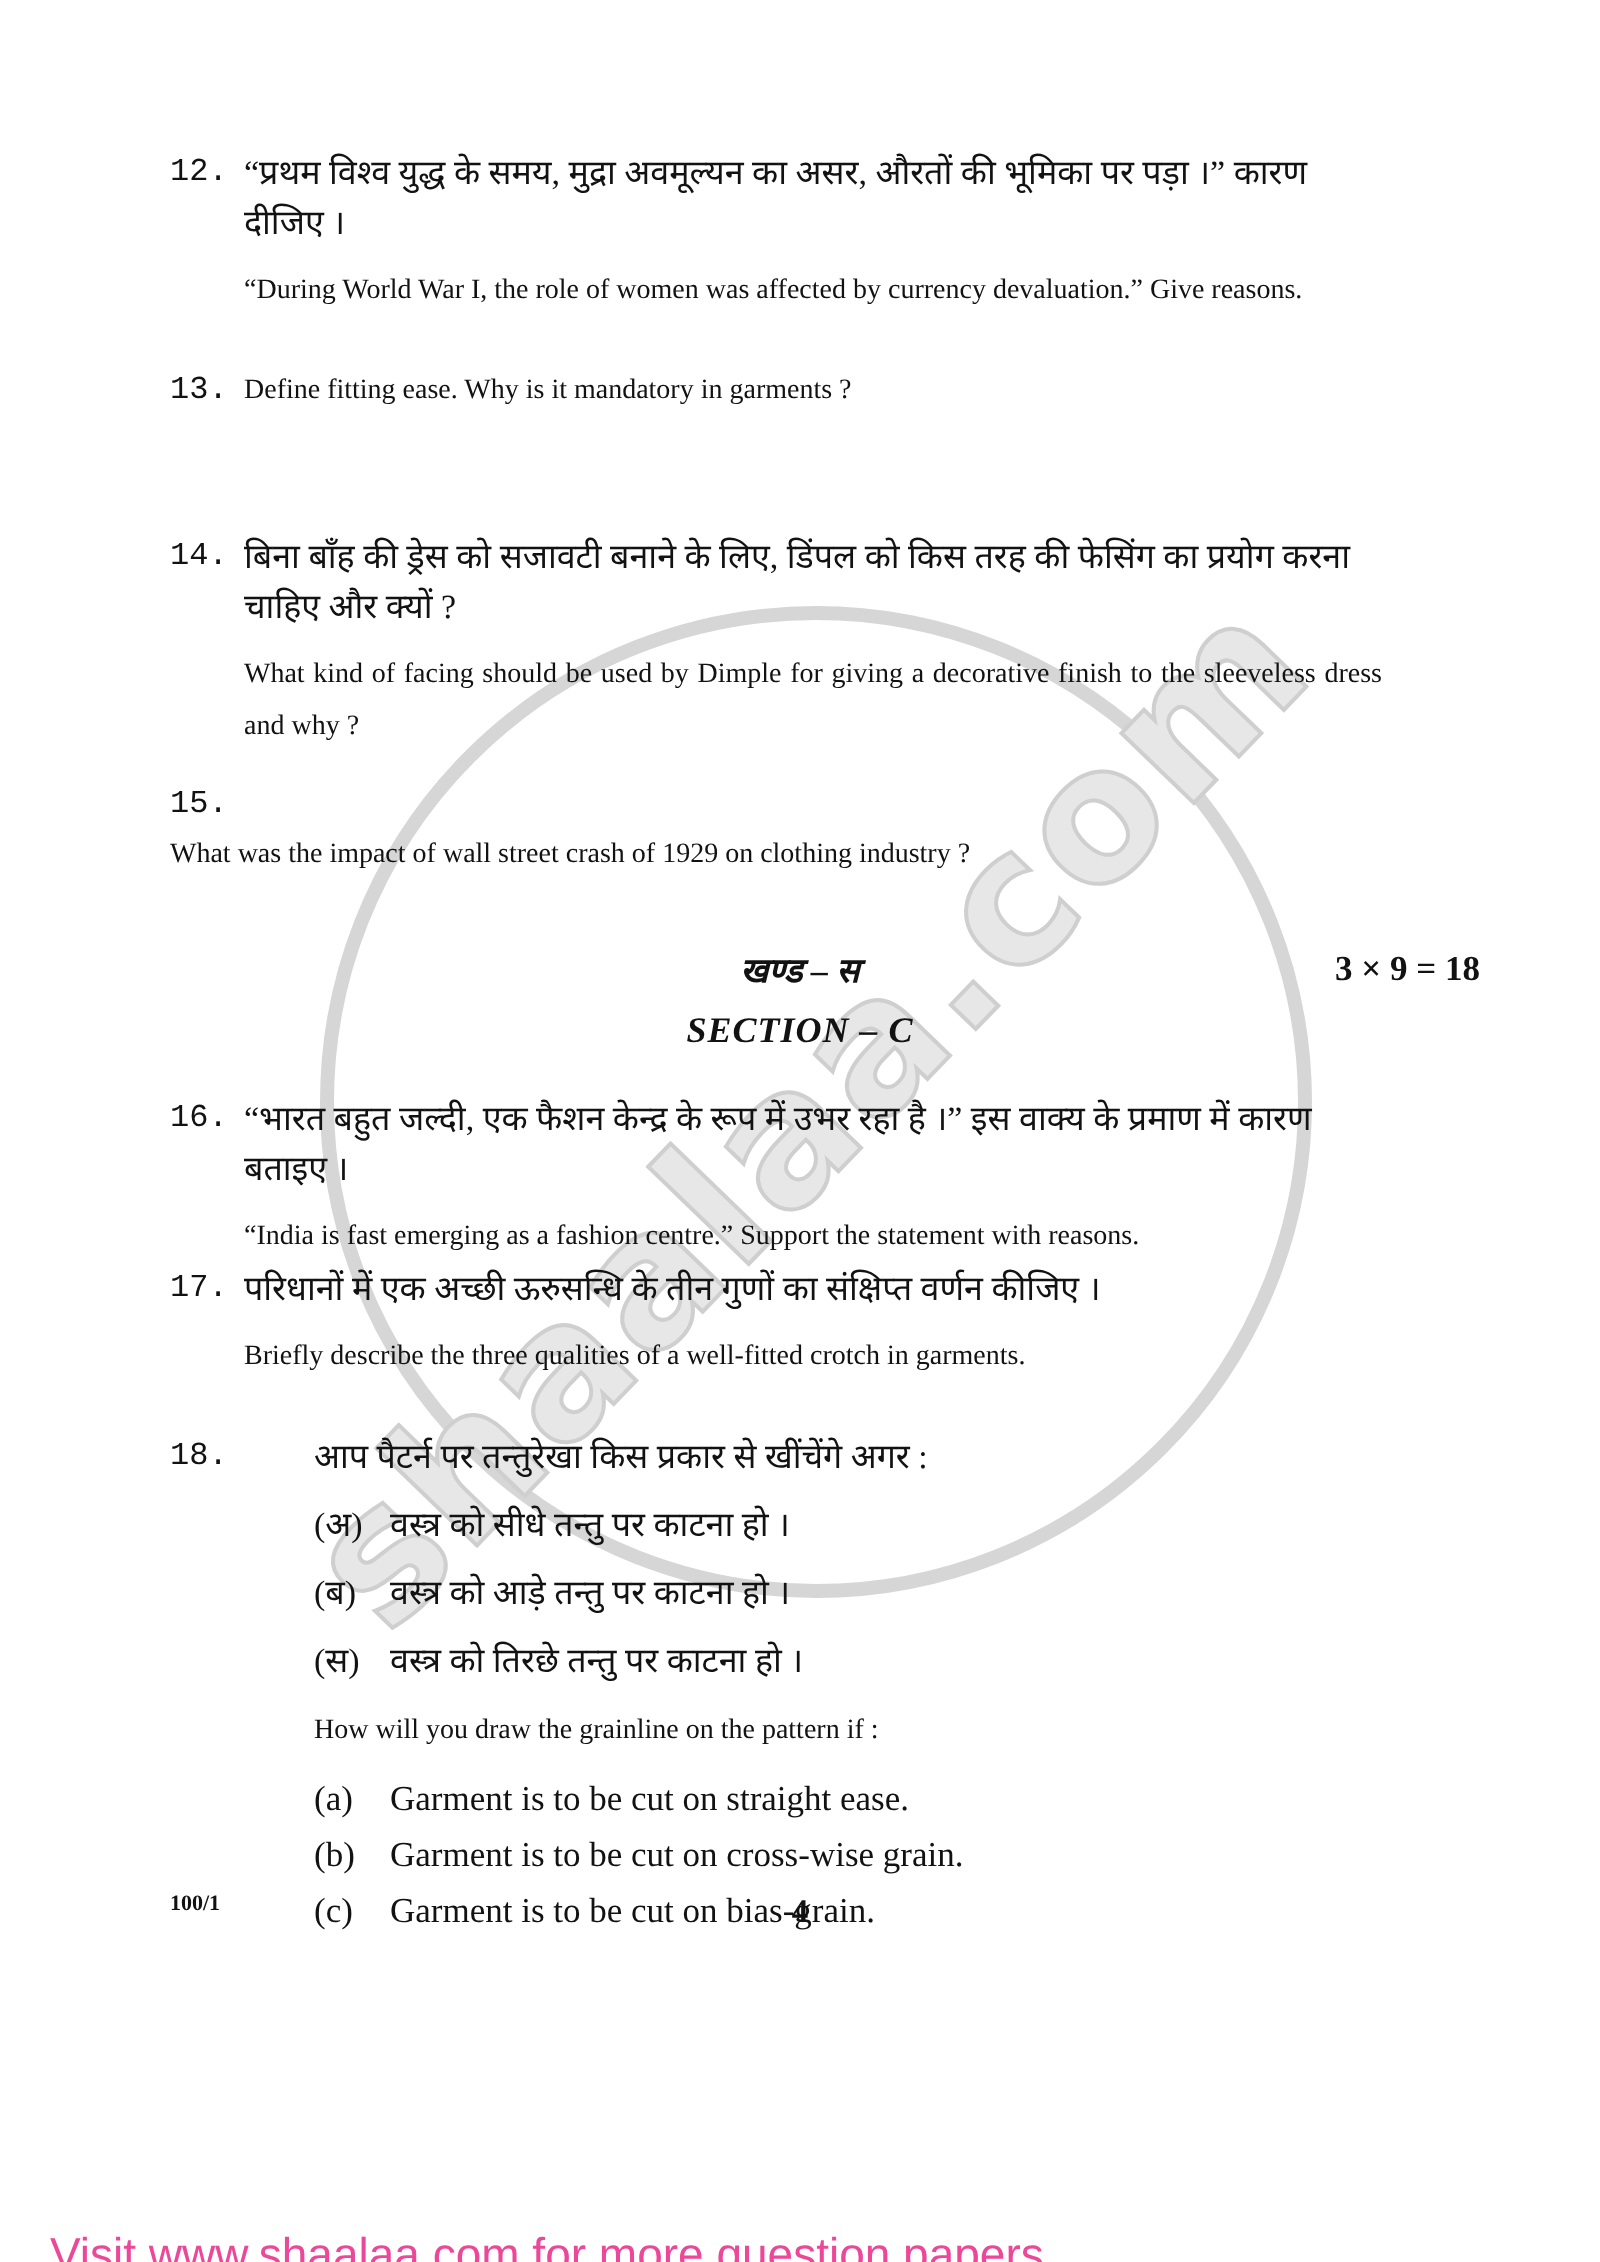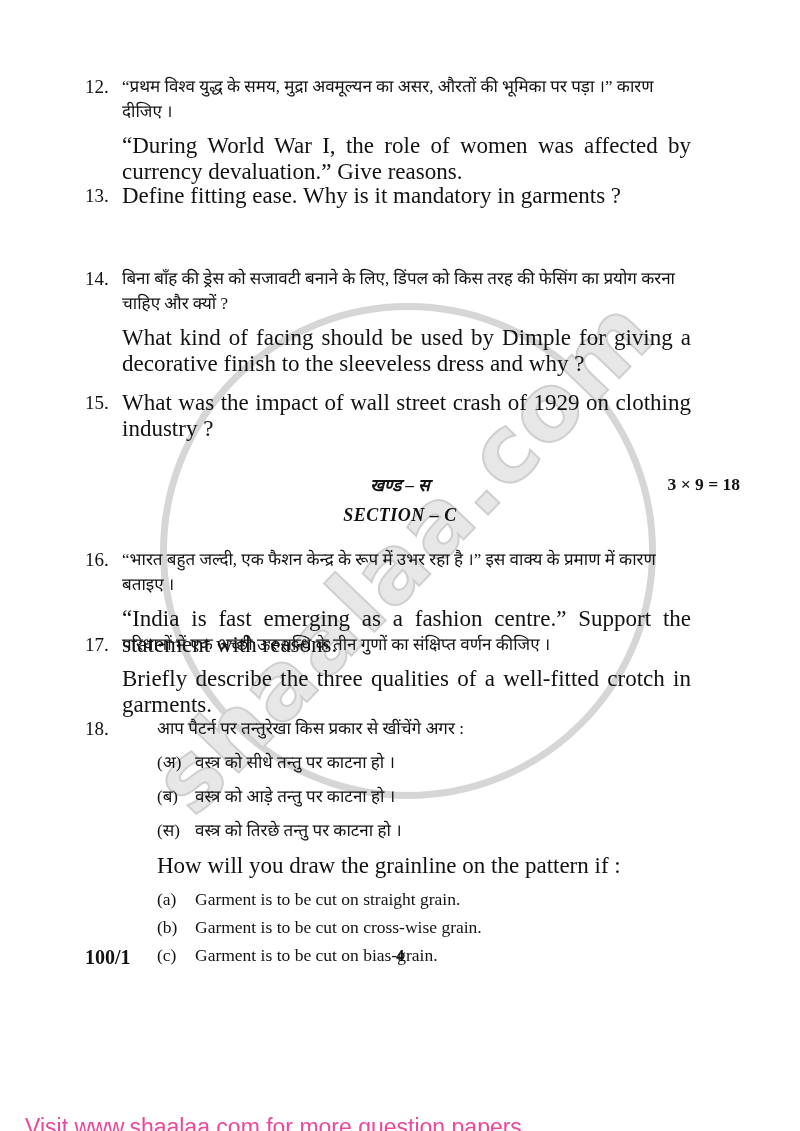--- a/index.html
+++ b/index.html
@@ -34,25 +34,25 @@
     z-index:0;
     white-space:nowrap;
     user-select:none;
   }
 
   
   .question {
     position:absolute; left:85px; width:606px;
     display:flex; z-index:1;
   }
-  .qnum { flex:none; width:37px; font-size:19px; line-height:25px; }
+  .qnum { flex:none; width:37px; font-size:16px; line-height:25px;font-family:Liberation Mono, monospace; }
   .qbody { flex:1; min-width:0; }
   p { margin:0; }
   .hindi  { font-size:17px;  line-height:25px; margin-bottom:9px; }
-  .english{ font-size:23px; line-height:26px; text-align:justify; }
+  .english{ font-size:14px; line-height:26px; text-align:justify; }
   .sub-list { margin-top:7px; }
   .sub-item { display:flex; }
   .sub-item .slabel { flex:none; width:38px; }
   .sub-hindi   .sub-item { font-size:17px;  line-height:25px; margin-top:9px; }
   .sub-english .sub-item { font-size:17.5px; line-height:26px; margin-top:2px; }
 
   
   .sec-center {
     position:absolute; left:0; width:800px;
     text-align:center; font-weight:bold; z-index:1;font-style:italic;
@@ -60,39 +60,39 @@
   .sec-hindi   { top:473px; font-size:17px; }
   .sec-english { top:505px; font-size:18px; letter-spacing:0.5px; }
   .sec-marks {
     position:absolute; right:60px; top:474px;
     font-weight:bold; font-size:17.5px; z-index:1;
   }
 
   
   .footer-code {
     position:absolute; left:85px; top:946px;
-    font-weight:bold; font-size:20px; z-index:1;
+    font-weight:bold; font-size:11px; z-index:1;
   }
   .footer-page {
     position:absolute; left:0; width:800px; top:946px;
     text-align:center; font-weight:bold; font-size:16.5px; z-index:1;
   }
 
   
   .bottom-note {
     position:absolute; left:25px; top:1114px;
     font-family:"Liberation Sans", sans-serif;
     font-size:23px; color:#ec4899; z-index:1;
   }
 
   
   #q12 { top:74px; }
   #q13 { top:183px; }
   #q14 { top:266px; }
-  #q15 { top:390px; }
+  #q15 { top:390px;flex-direction:column; }
   #q16 { top:547px; }
   #q17 { top:632px; }
   #q18 { top:716px;gap:35px; }
 </style>
 </head>
 <body>
 
 <div class="wm-circle"></div>
 <div class="wm-text">shaalaa.com</div>
 
@@ -164,21 +164,21 @@
         <span class="slabel">(स)</span>
         <span class="stext">वस्त्र को तिरछे तन्तु पर काटना हो ।</span>
       </div>
     </div>
 
     <p class="english intro" style="margin-top:10px;">How will you draw the grainline on the pattern if :</p>
 
     <div class="sub-list sub-english">
       <div class="sub-item">
         <span class="slabel">(a)</span>
-        <span class="stext">Garment is to be cut on straight grain.</span>
+        <span class="stext">Garment is to be cut on straight ease.</span>
       </div>
       <div class="sub-item">
         <span class="slabel">(b)</span>
         <span class="stext">Garment is to be cut on cross-wise grain.</span>
       </div>
       <div class="sub-item">
         <span class="slabel">(c)</span>
         <span class="stext">Garment is to be cut on bias-grain.</span>
       </div>
     </div>

